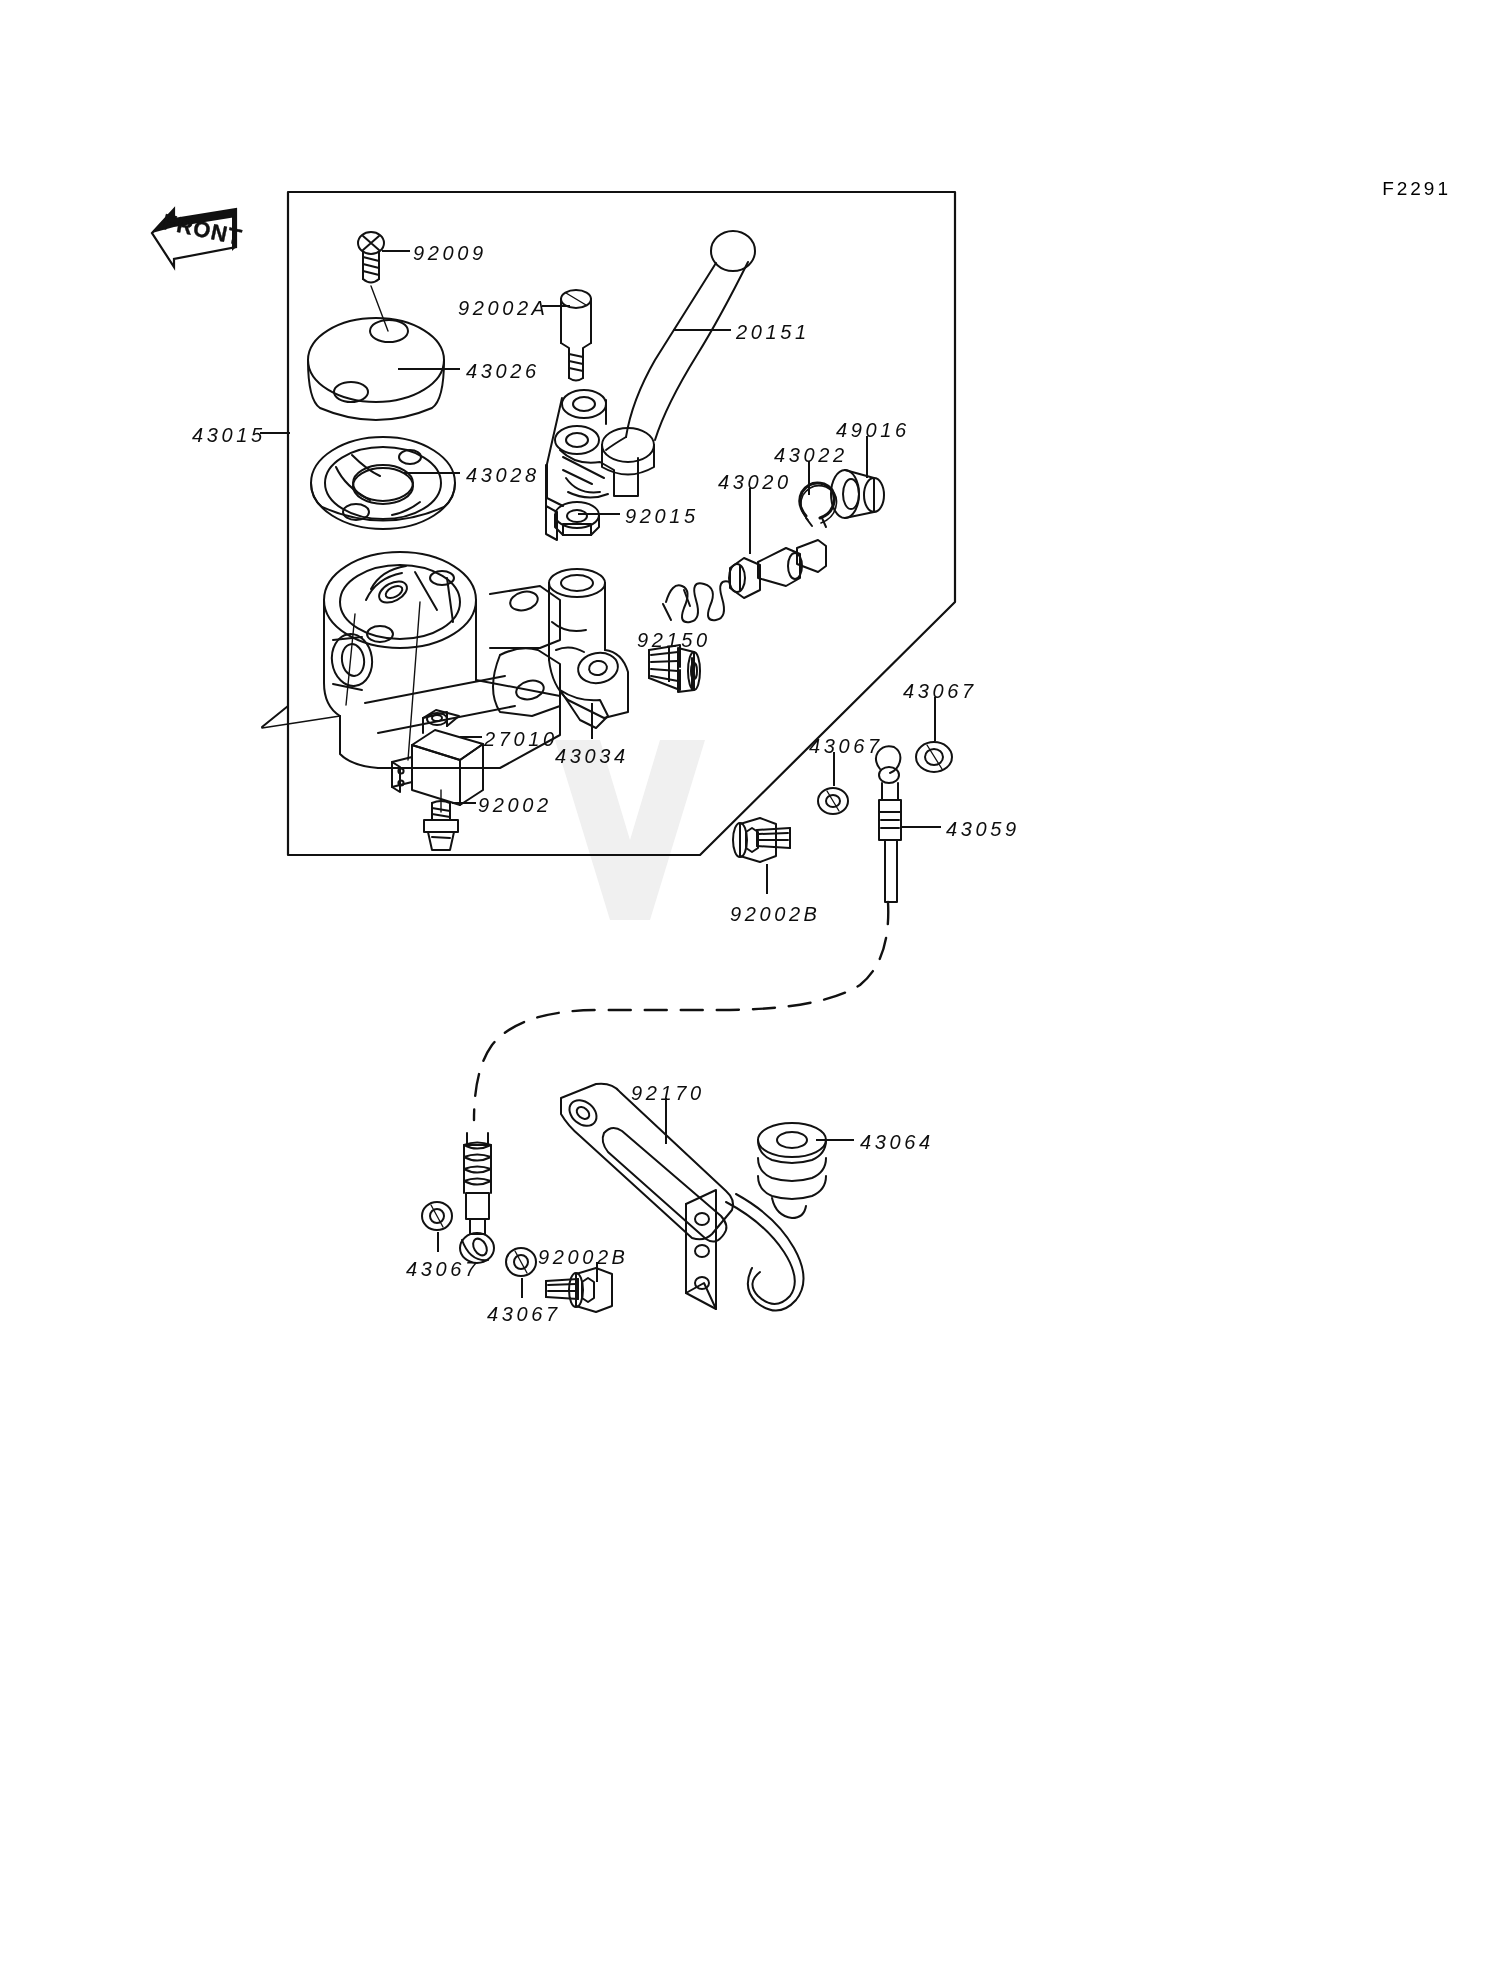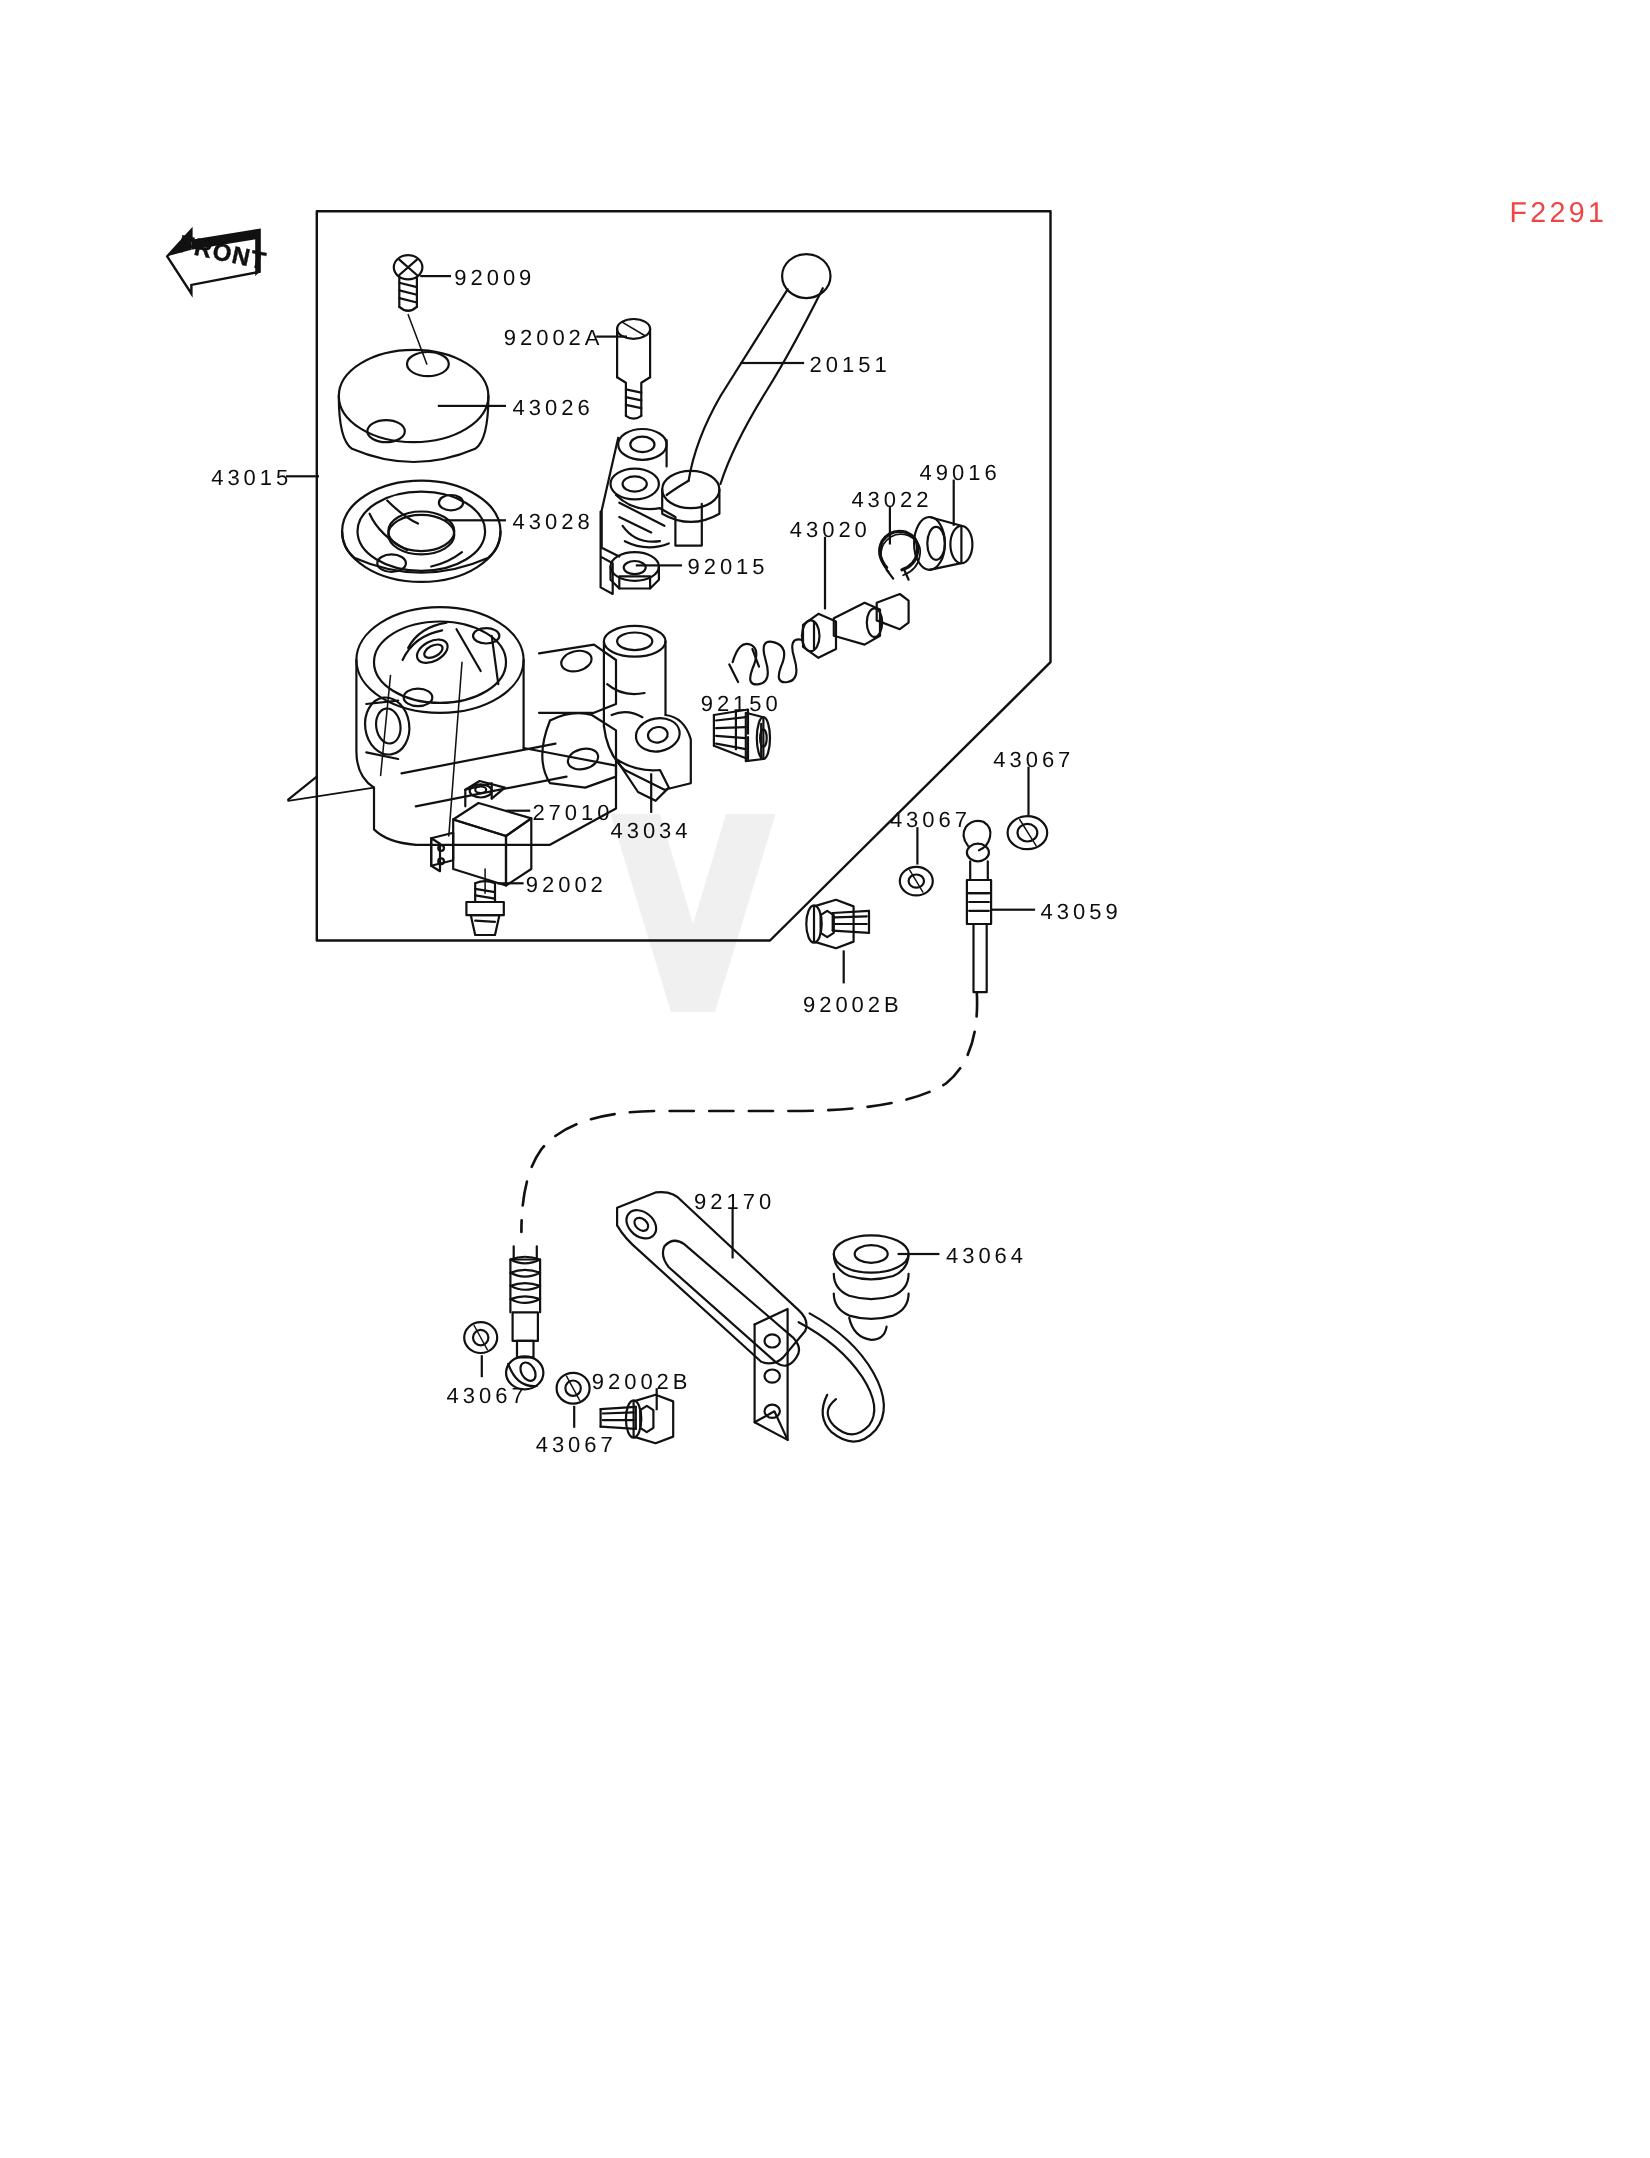--- a/index.html
+++ b/index.html
@@ -33,24 +33,24 @@
   .watermark-logo {
     position: absolute;
     left: 545px; top: 735px;
     width: 170px; height: 190px;
     color: #f0f0f0;
     user-select: none;
   }
   
   .diagram-id {
     position: absolute;
-    right: 39px; top: 178px;
-    font-size: 26px;
+    right: 49px; top: 178px;
+    font-size: 19px;
     letter-spacing: 3px;
-    color: #ef4444;
+    color: #000000;
     font-family: "Liberation Sans", sans-serif;
   }
   
   .front-badge {
     position: absolute;
     left: 148px; top: 197px;
     width: 96px; height: 78px;
   }
   .front-badge .front-label {
     position: absolute;
@@ -64,20 +64,21 @@
     -webkit-text-stroke: 0.4px #111;
   }
   
   .lbl {
     position: absolute;
     font-size: 20px;
     letter-spacing: 3.6px;
     color: #0d0d0d;
     white-space: nowrap;
     font-family: "Liberation Sans", sans-serif;
+    font-style: italic;
   }
   
   .leader {
     position: absolute;
     background: #111;
   }
   .leader.h { height: 1.6px; }
   .leader.v { width: 1.6px; }
   
   .footer {

